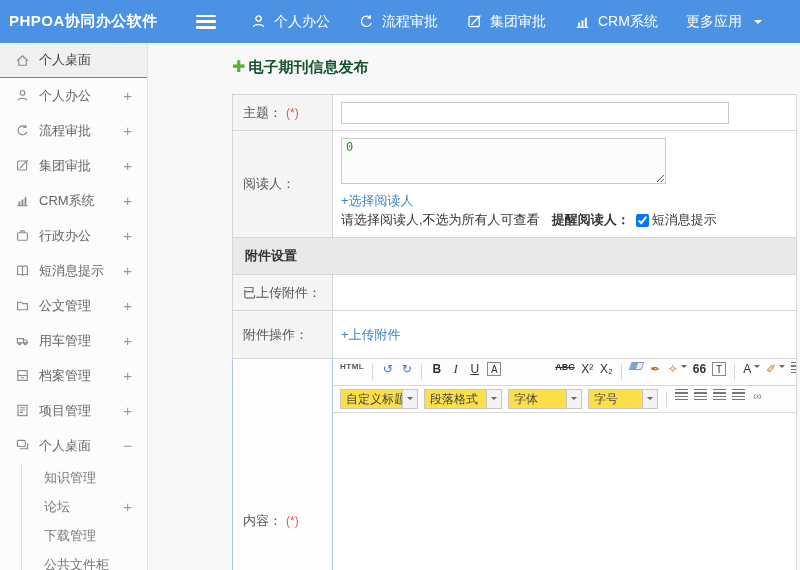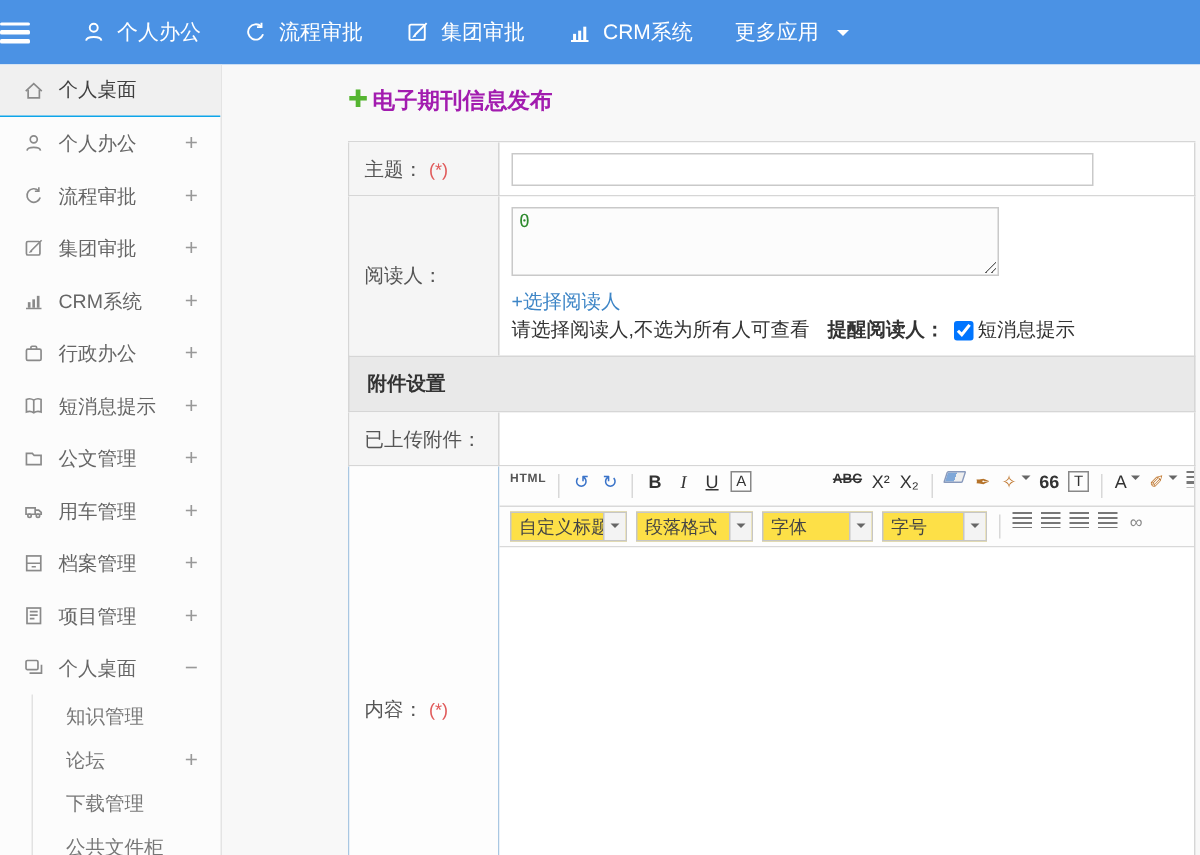--- a/index.html
+++ b/index.html
@@ -26,21 +26,21 @@
   .side-item.active { background:#f0f0f0; border-bottom:1px solid #0ea5e9; color:#404040; }
   .side-icon { width:15px; height:15px; display:inline-flex; color:#8a8a8a; flex-shrink:0; }
   .side-icon svg { width:100%; height:100%; }
   .suffix { margin-left:auto; color:#999; font-size:15px; font-weight:300; }
   .side-sub { margin-left:21px; border-left:1px solid #e2e2e2; }
   .side-sub .side-item { height:29px; padding-left:22px; color:#777; }
   
   .main { flex:1; overflow:hidden; padding:14px 0 0 84px; background:#f8f8f8; }
   .page-title { display:flex; align-items:center; gap:3px; height:20px; }
   .plus-icon { color:#55b531; font-size:16px; font-weight:bold; line-height:1; }
-  .title-text { font-size:15px; font-weight:bold; color:#a21caf; }
+  .title-text { font-size:15px; font-weight:bold; color:#14532d; }
   
   .form-table { margin-top:17px; width:565px; font-size:13px; color:#444; border-top:1px solid #d6d6d6; background:#fff; }
   .frow { display:flex; border-bottom:1px solid #d6d6d6; border-left:1px solid #d6d6d6; border-right:1px solid #d6d6d6; background:#fff; }
   .flabel { width:100px; min-width:100px; background:#f5f5f5; border-right:1px solid #d6d6d6; display:flex; align-items:center; padding-left:10px; color:#555; }
   .fvalue { flex:1; min-width:0; padding:6px 8px; }
   .req { color:#e05a5a; margin-left:4px; font-size:12px; }
   .row-subject { height:36px; }
   .row-subject .fvalue { display:flex; align-items:center; }
   .text-input { width:388px; height:22px; border:1px solid #c9c9c9; font-size:13px; padding:1px 5px; outline:none; background:#fff; }
   .row-readers .fvalue { padding:7px 8px 8px; }
@@ -74,20 +74,21 @@
   .tb-select-btn .tb-caret { margin:0; margin-top:2px; }
   .icon-eraser { width:13px; height:8px; transform:skewX(-18deg); background:linear-gradient(90deg,#7ea7d8 0 55%,#eee 55% 100%); border:1px solid #8899bb; border-radius:1px; }
   .icon-bars { width:13px; height:11px; background:repeating-linear-gradient(to bottom,#777 0 1.5px,transparent 1.5px 3.5px); }
   .icon-image { width:15px; height:11px; border:1px solid #999; background:linear-gradient(180deg,#d7e7f7 0 52%,#e2973f 52% 100%); }
   .editor-body { flex:1; background:#fff; }
 </style>
 </head>
 <body>
 
 <div class="topbar">
+  <div class="logo">PHPOA协同办公软件</div>
   <div class="hamburger">
       <span></span>
       <span></span>
       <span></span>
     </div>
   <div class="topnav" id="topnav">
       <div class="nav-item">
         <span class="nav-icon">
           <svg viewBox="0 0 16 16" fill="none" stroke="currentColor" stroke-width="1.2">
             <circle cx="8" cy="5.2" r="2.5"></circle>
@@ -309,20 +310,28 @@
 
       <div class="section-row">附件设置</div>
 
       <div class="frow row-uploaded">
         <div class="flabel">
           <span>已上传附件：</span>
         </div>
         <div class="fvalue"></div>
       </div>
 
+      <div class="frow row-attach-ops">
+        <div class="flabel">
+          <span>附件操作：</span>
+        </div>
+        <div class="fvalue">
+          <a class="link">+上传附件</a>
+        </div>
+      </div>
 
       <div class="frow row-content">
         <div class="flabel">
           <span>内容：</span>
           <span class="req">(*)</span>
         </div>
         <div class="fvalue">
           <div class="editor-toolbar" id="toolbar1">
               <span class="tb-btn">
                 <span class="tb-label">HTML</span>

